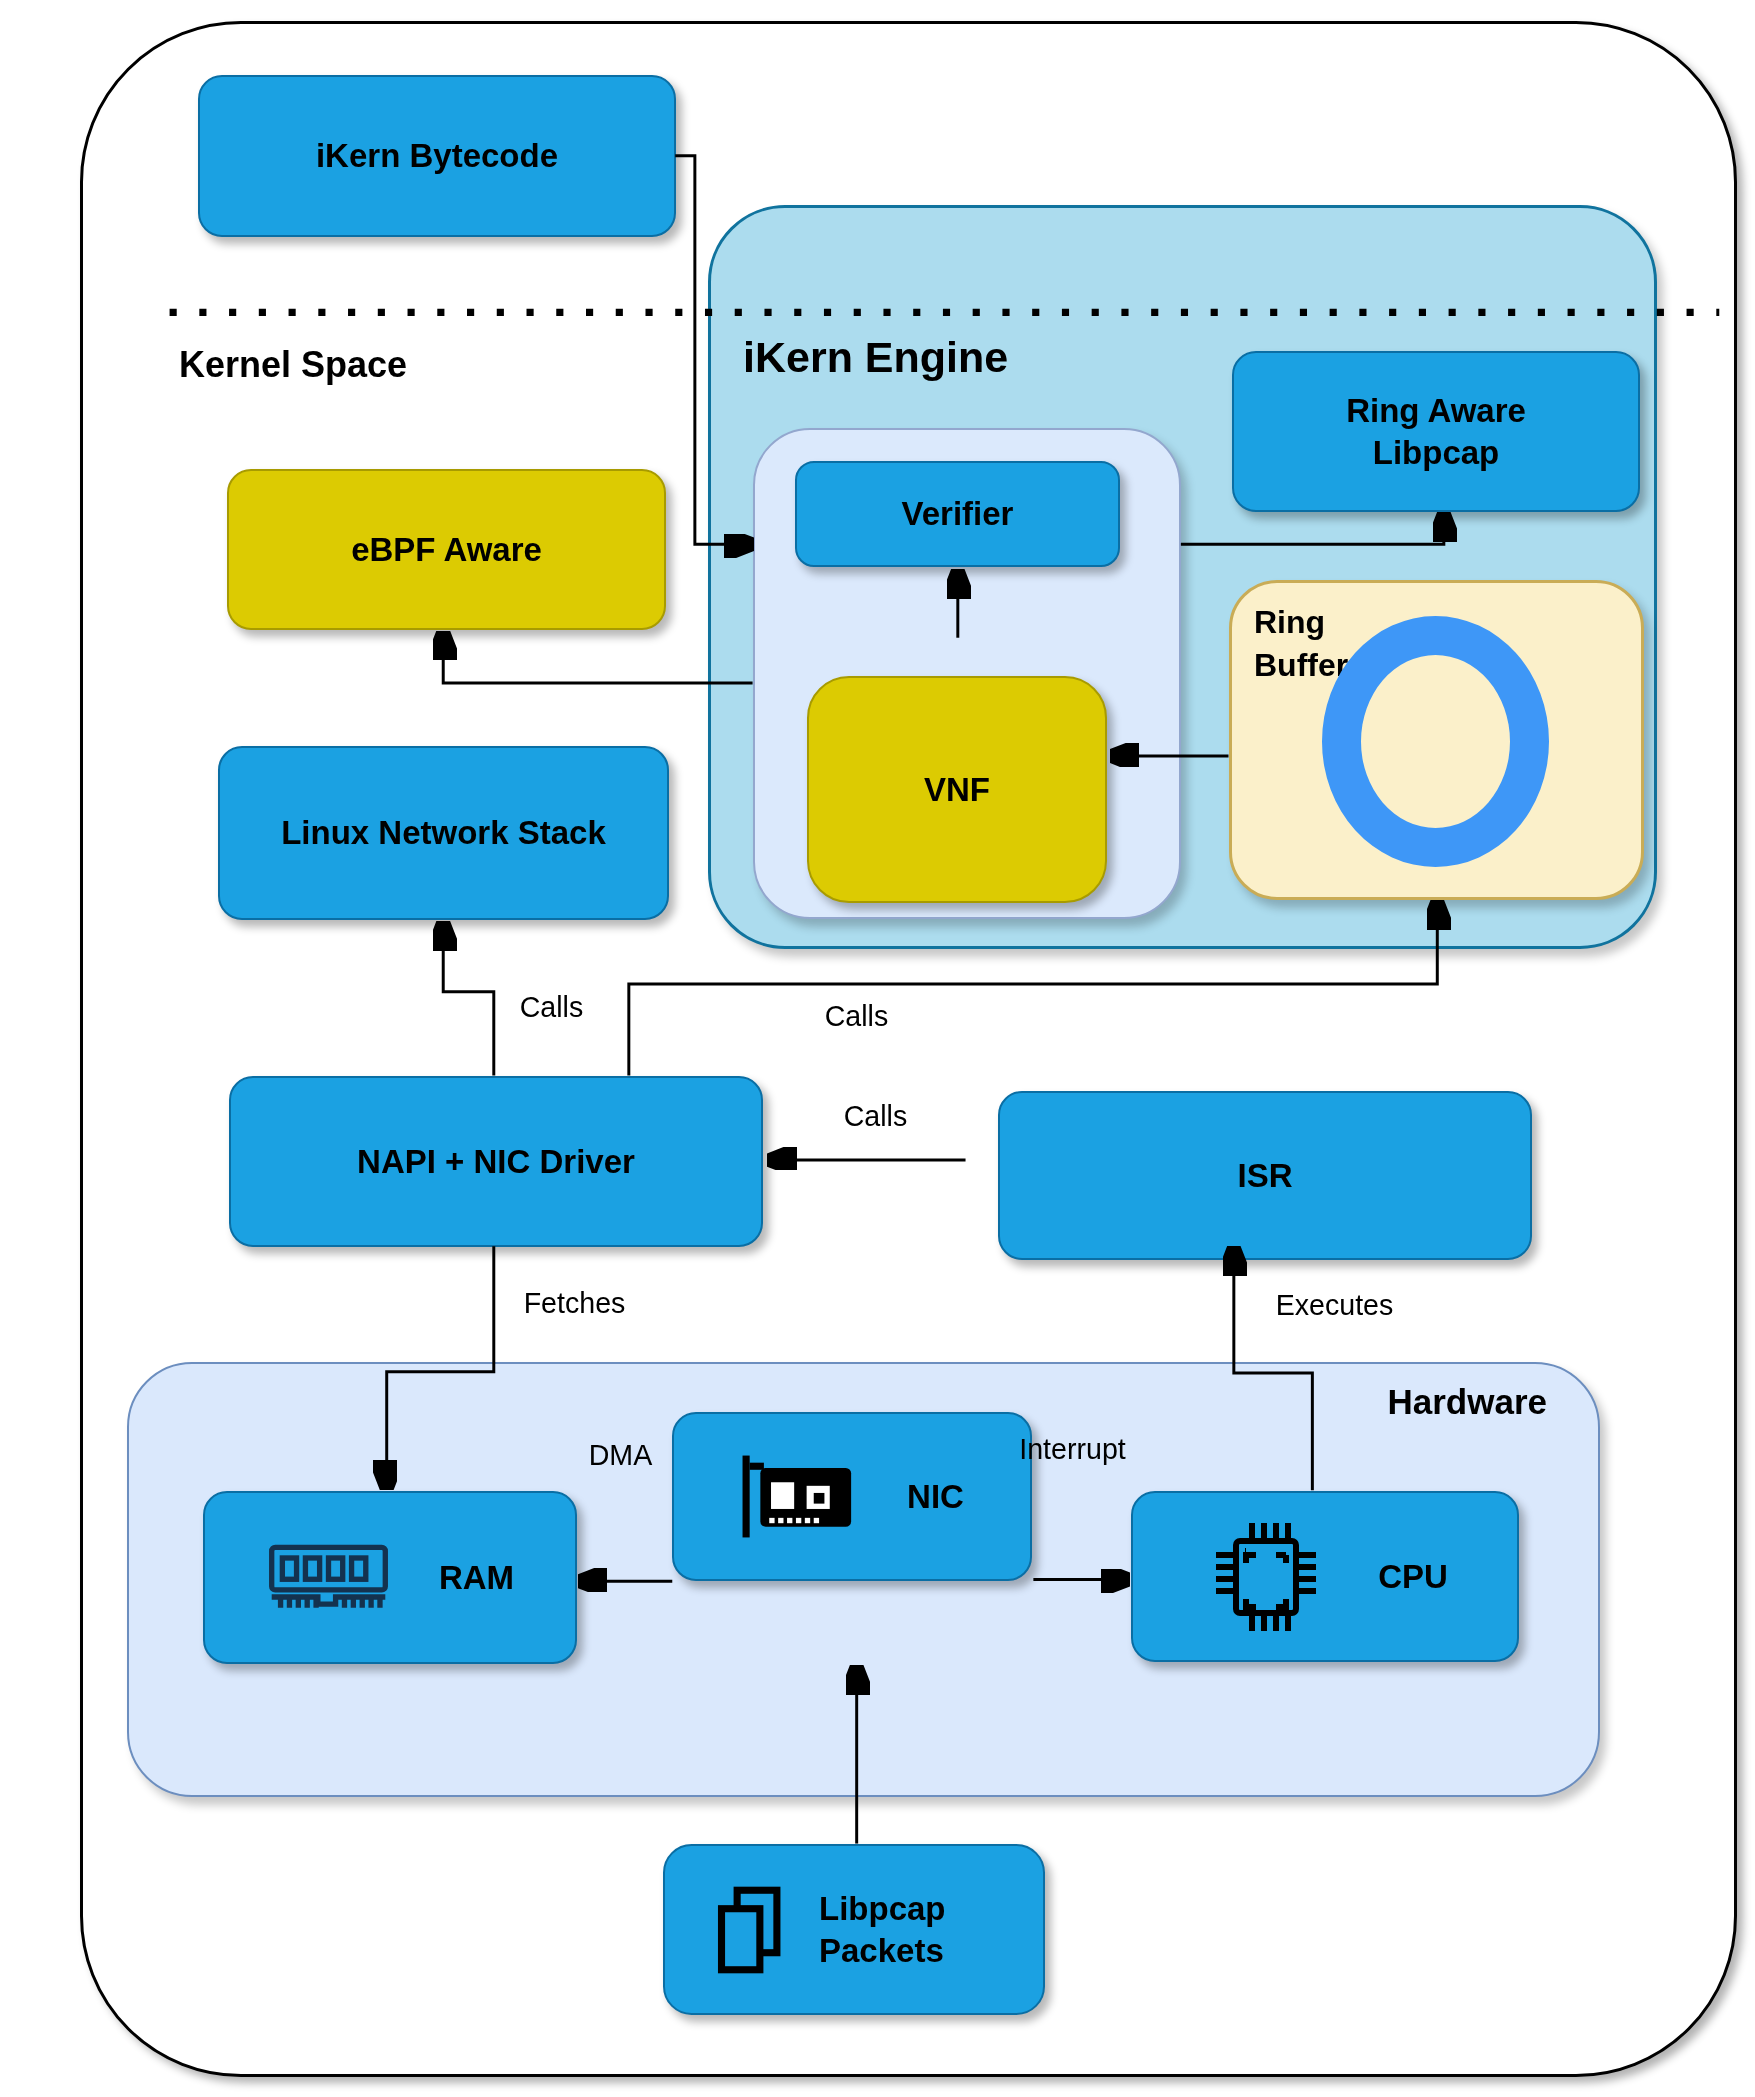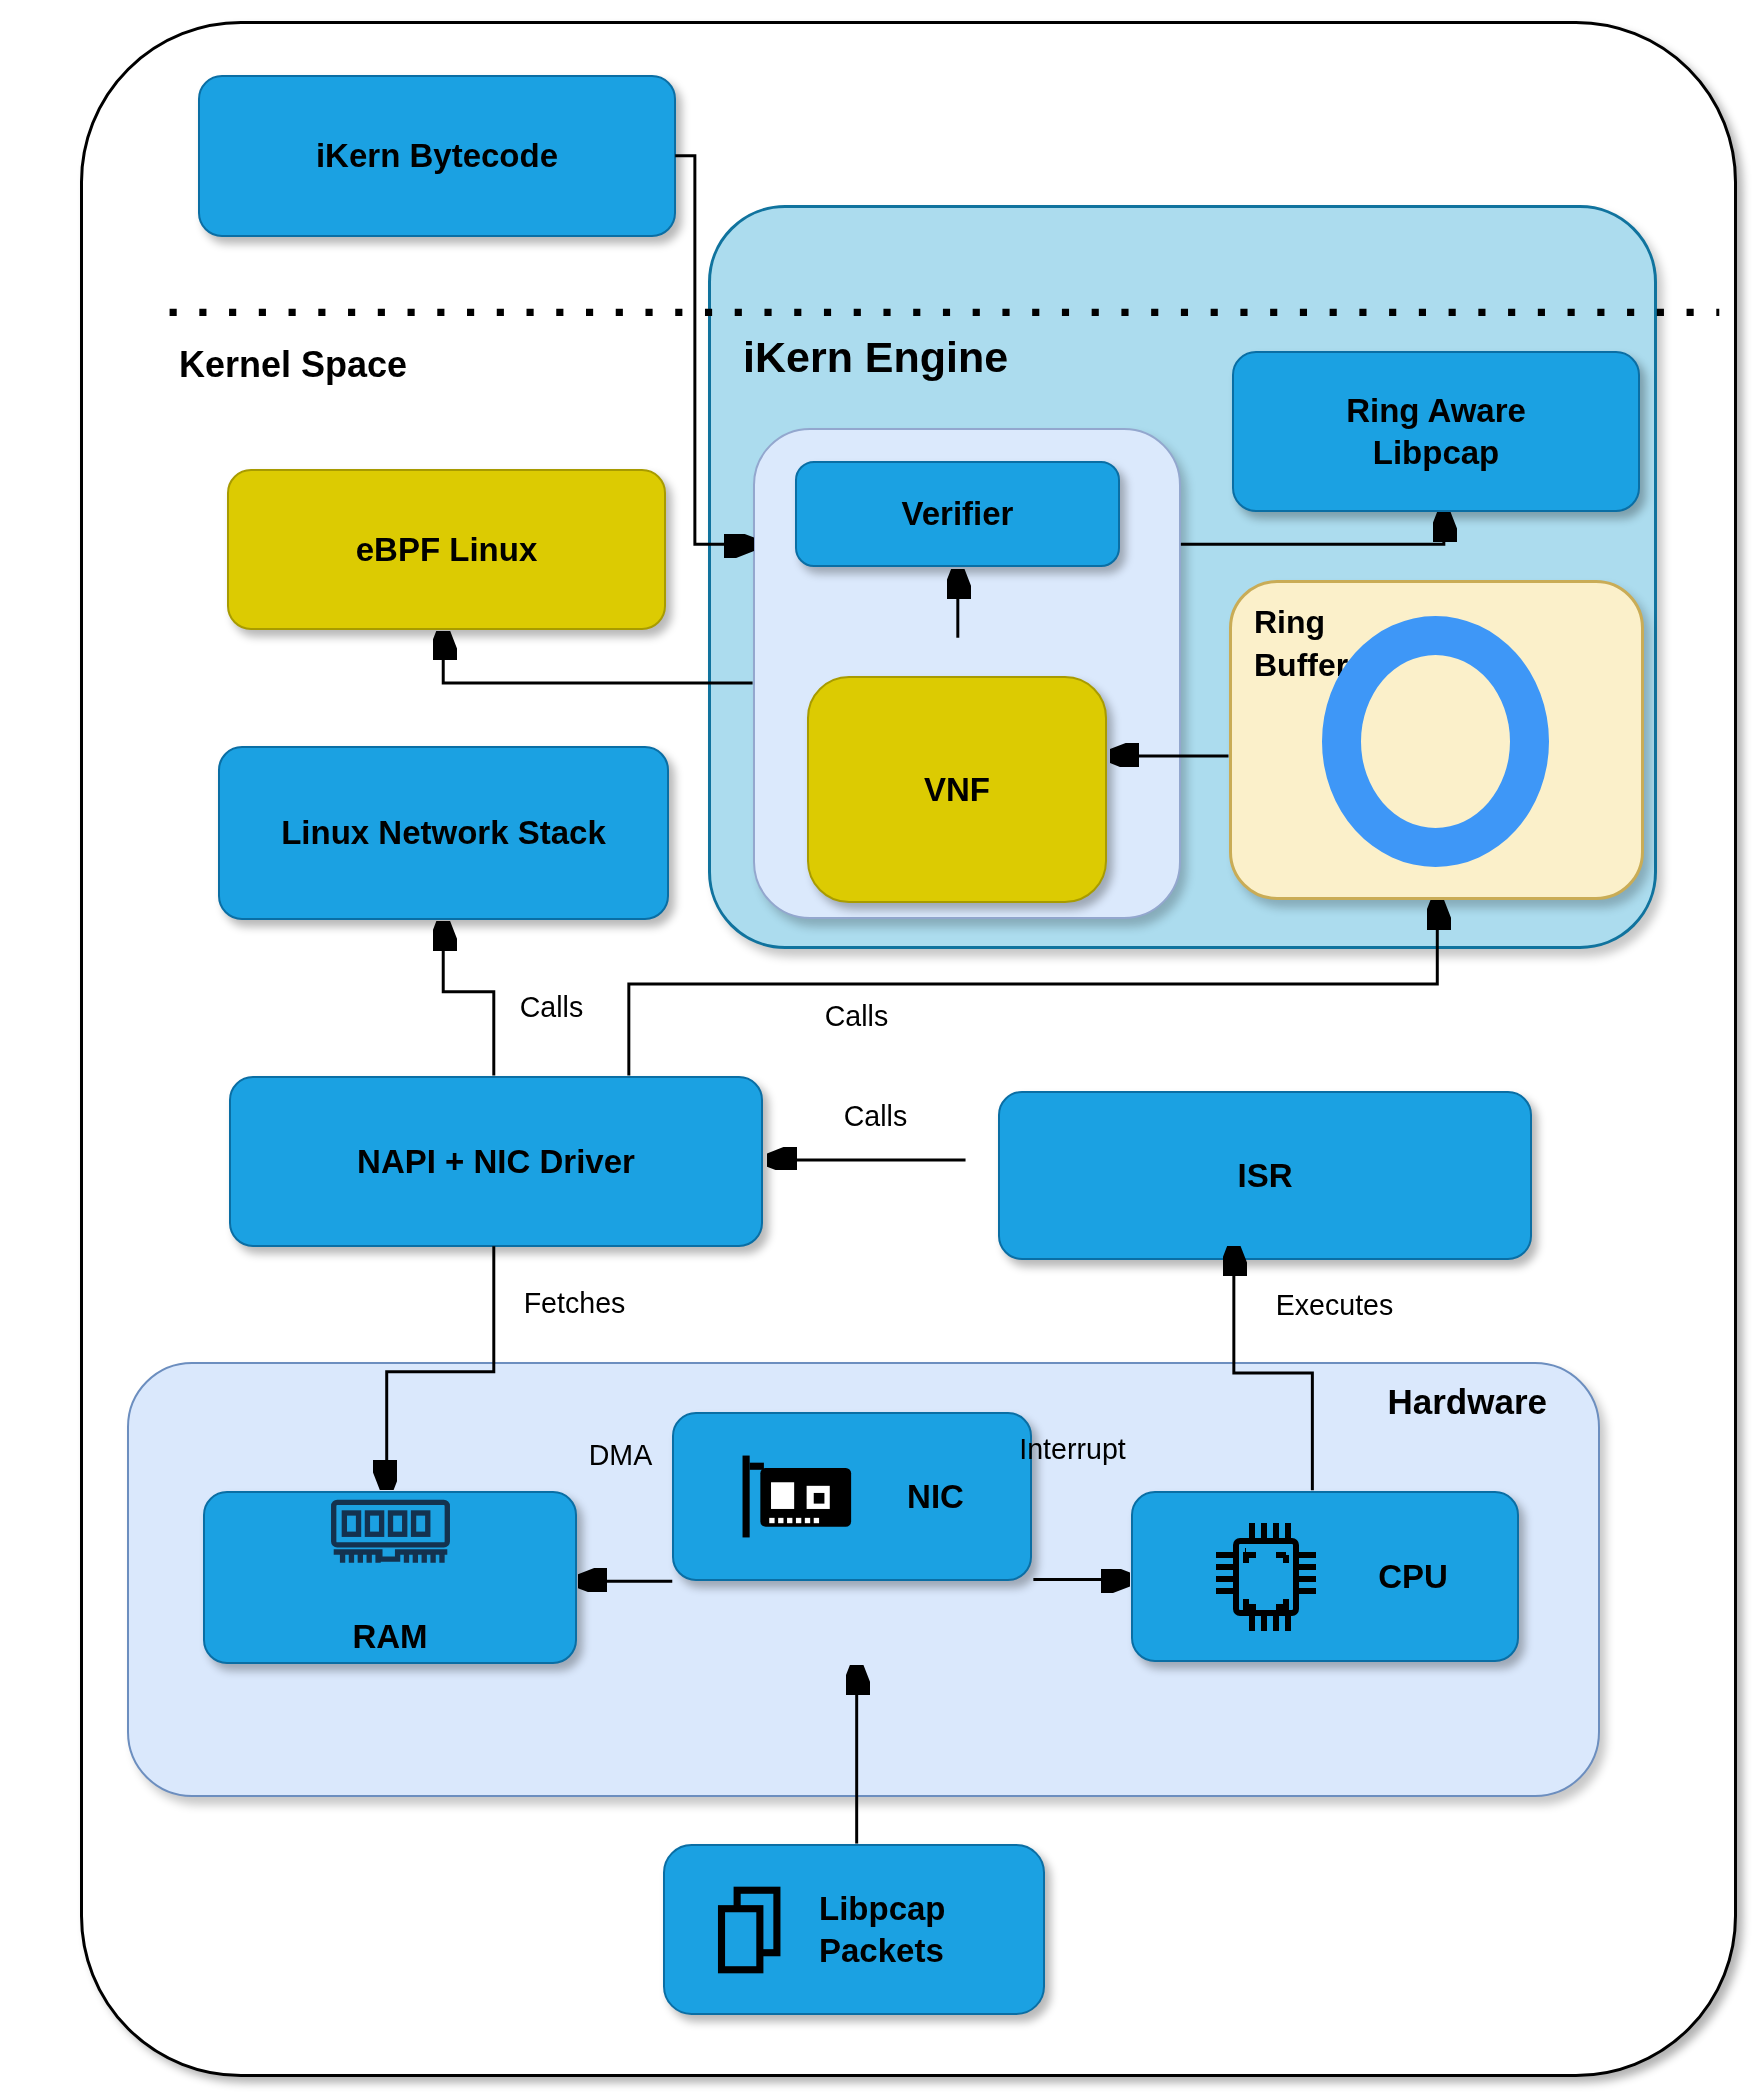--- a/index.html
+++ b/index.html
@@ -33,21 +33,21 @@
   .blue{background:var(--node-blue);border:2.4px solid var(--node-blue-border);}
   .yellow{background:var(--node-yellow);border:2.4px solid var(--node-yellow-border);}
   .ebpf-bytecode{left:198px;top:75px;width:478px;height:162px;}
   .ebpf-maps{left:227px;top:469px;width:439px;height:161px;}
   .lns{left:218px;top:746px;width:451px;height:174px;}
   .napi{left:229px;top:1076px;width:534px;height:171px;}
   .isr{left:966px;top:1091px;width:534px;height:169px;margin-left:32px;}
   .verifier{left:795px;top:461px;width:325px;height:106px;border-radius:19px;}
   .vnf{left:807px;top:638px;width:300px;height:227px;border-radius:42px;margin-top:38px;}
   .libpcap{left:1232px;top:351px;width:408px;height:161px;}
-  .ram{left:203px;top:1491px;width:374px;height:173px;gap:48px;flex-direction:column;}
+  .ram{left:203px;top:1491px;width:374px;height:173px;gap:48px;}
   .nic{left:672px;top:1412px;width:360px;height:169px;gap:48px;}
   .cpu{left:1131px;top:1491px;width:388px;height:171px;gap:48px;}
   .incoming{left:663px;top:1844px;width:382px;height:171px;gap:35px;justify-content:flex-start;padding-left:48px;border-radius:28.6px;}
   .two-line{display:flex;flex-direction:column;align-items:center;}
   .two-line.left{align-items:flex-start;text-align:left;}
   
   .section-label{font-weight:bold;white-space:nowrap;}
   .kernel-space{left:179px;top:344px;font-size:36px;}
   .ikern-label{left:743px;top:333px;font-size:43px;}
   .hardware-label{left:1386px;top:1382px;width:161px;font-size:35px;text-align:right;}
@@ -92,21 +92,21 @@
   <div class="abs ring-donut"></div>
 
   <div class="abs container hardware"></div>
   <div class="abs section-label hardware-label">Hardware</div>
 
   <div class="abs node blue ebpf-bytecode">
     <span>iKern Bytecode</span>
   </div>
 
   <div class="abs node yellow ebpf-maps">
-    <span>eBPF Linux</span>
+    <span>eBPF Aware</span>
   </div>
 
   <div class="abs node blue lns">
     <span>Linux Network Stack</span>
   </div>
 
   <div class="abs node blue napi">
     <span>NAPI + NIC Driver</span>
   </div>
 

